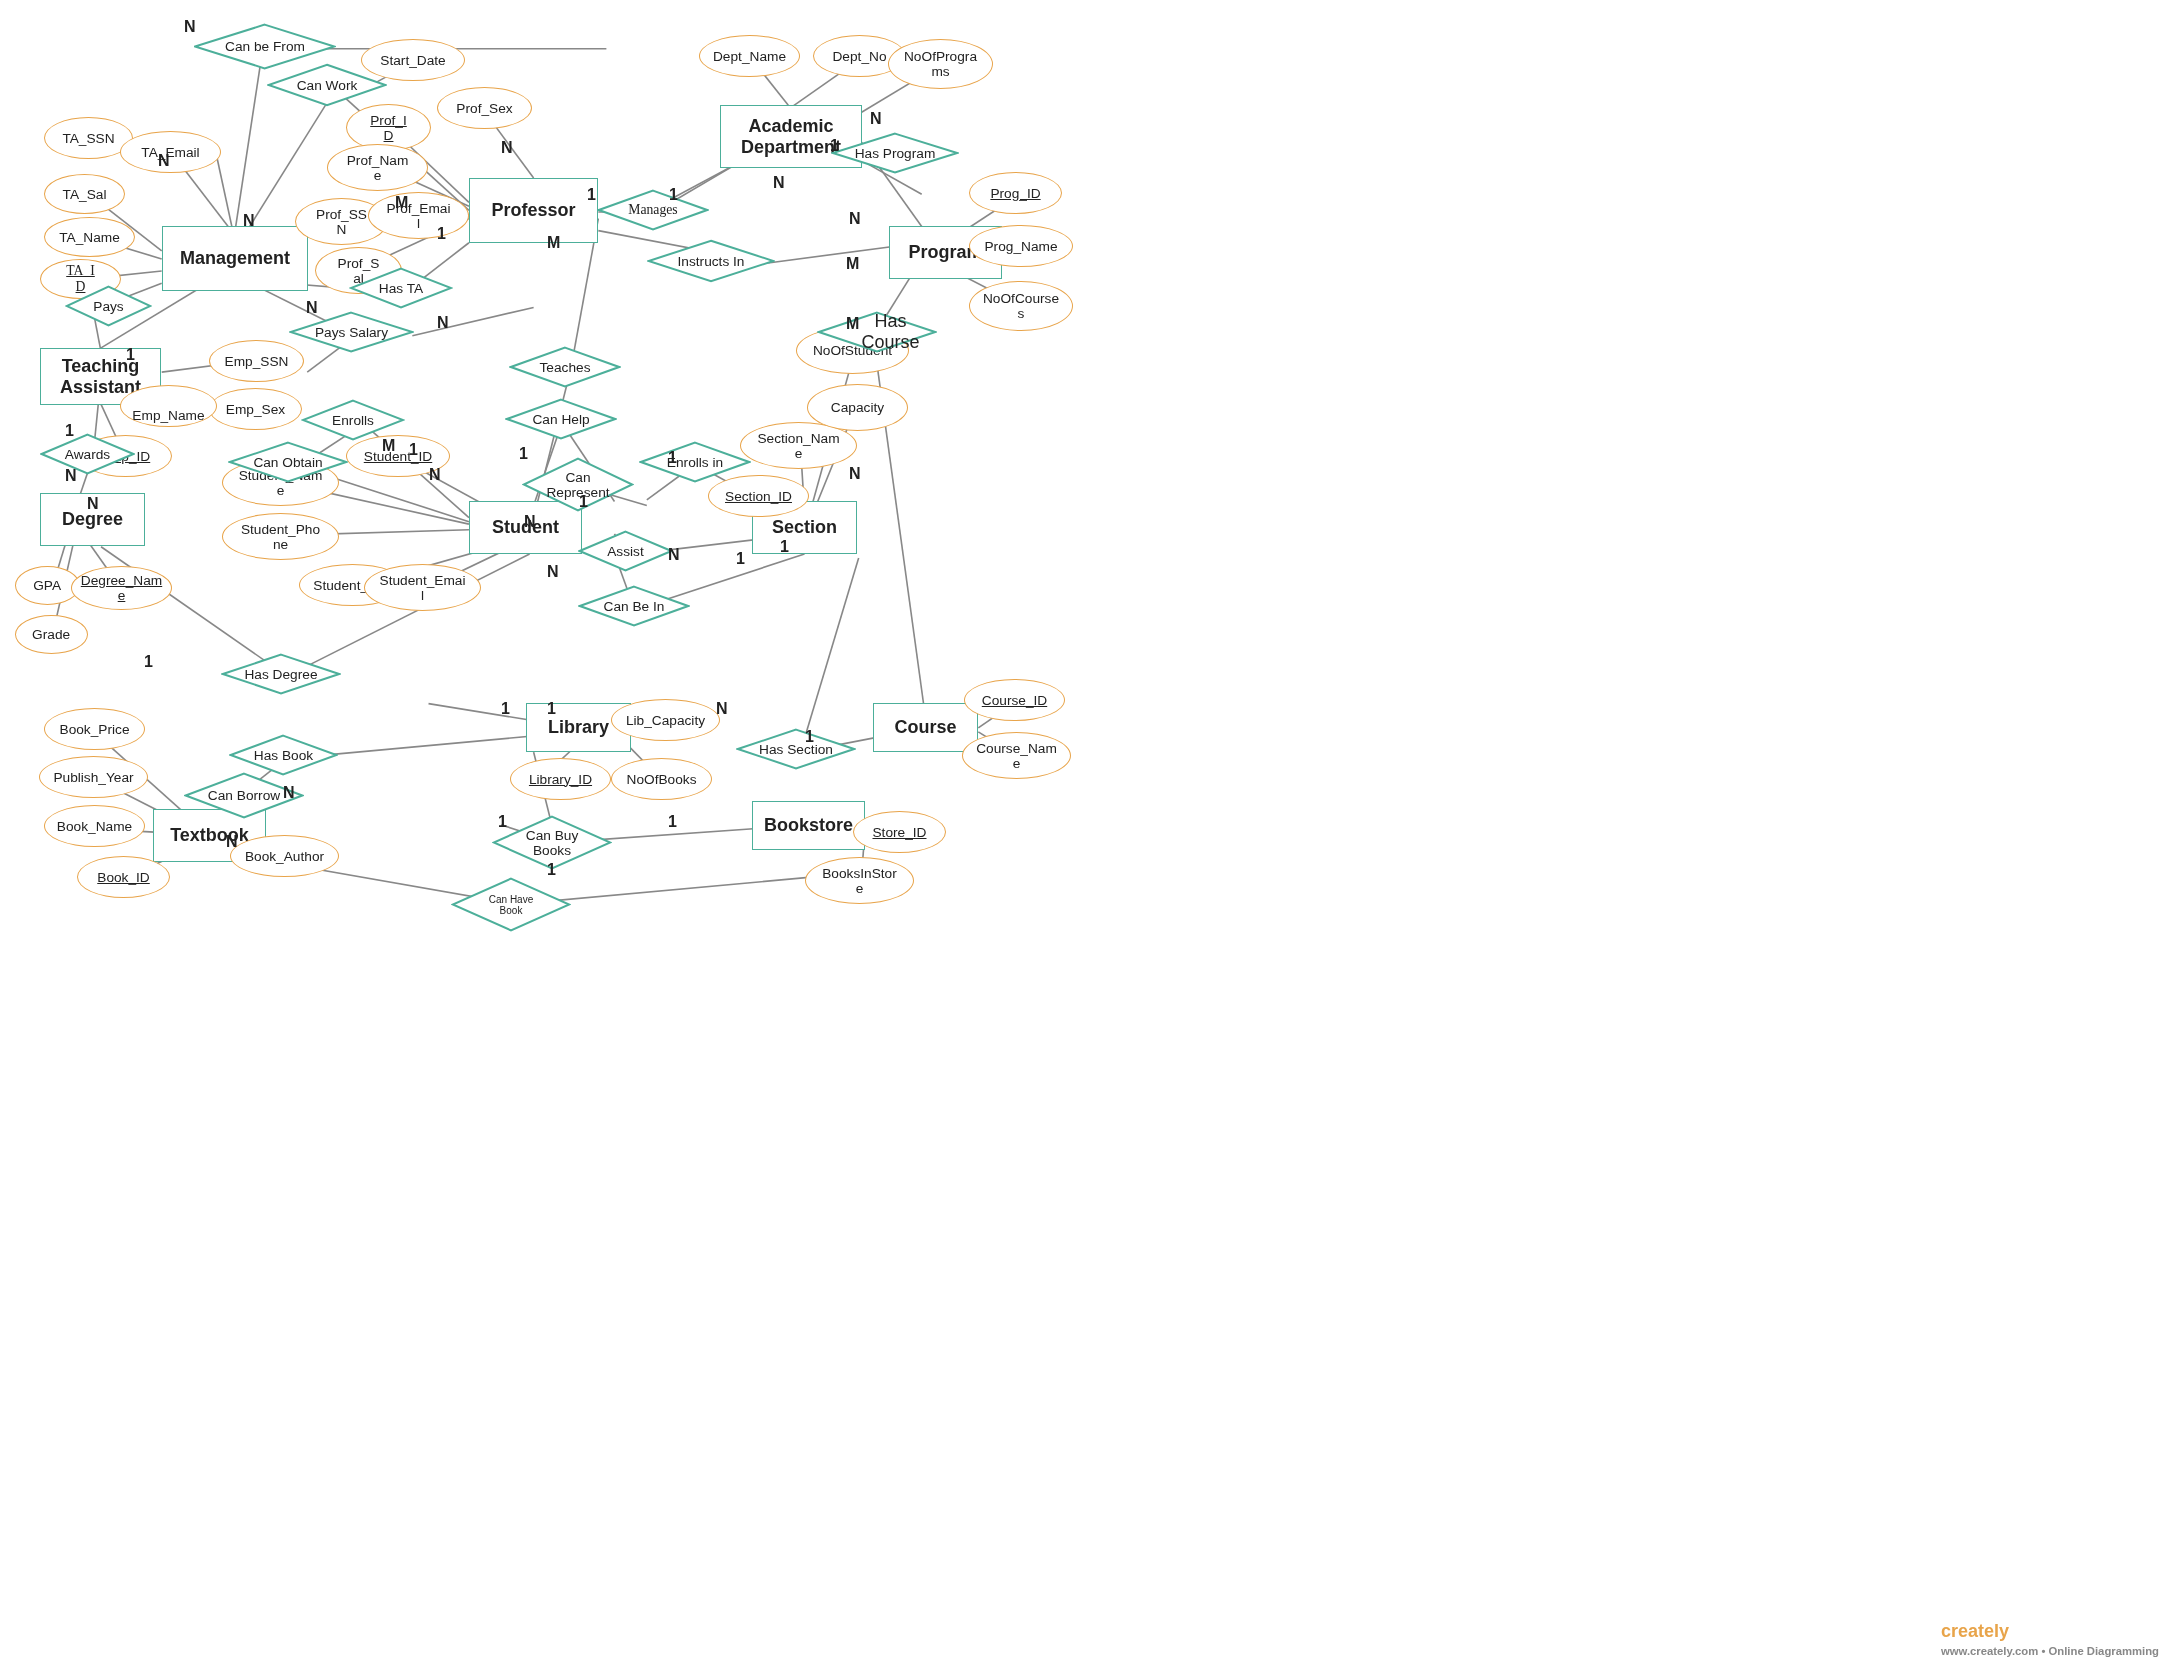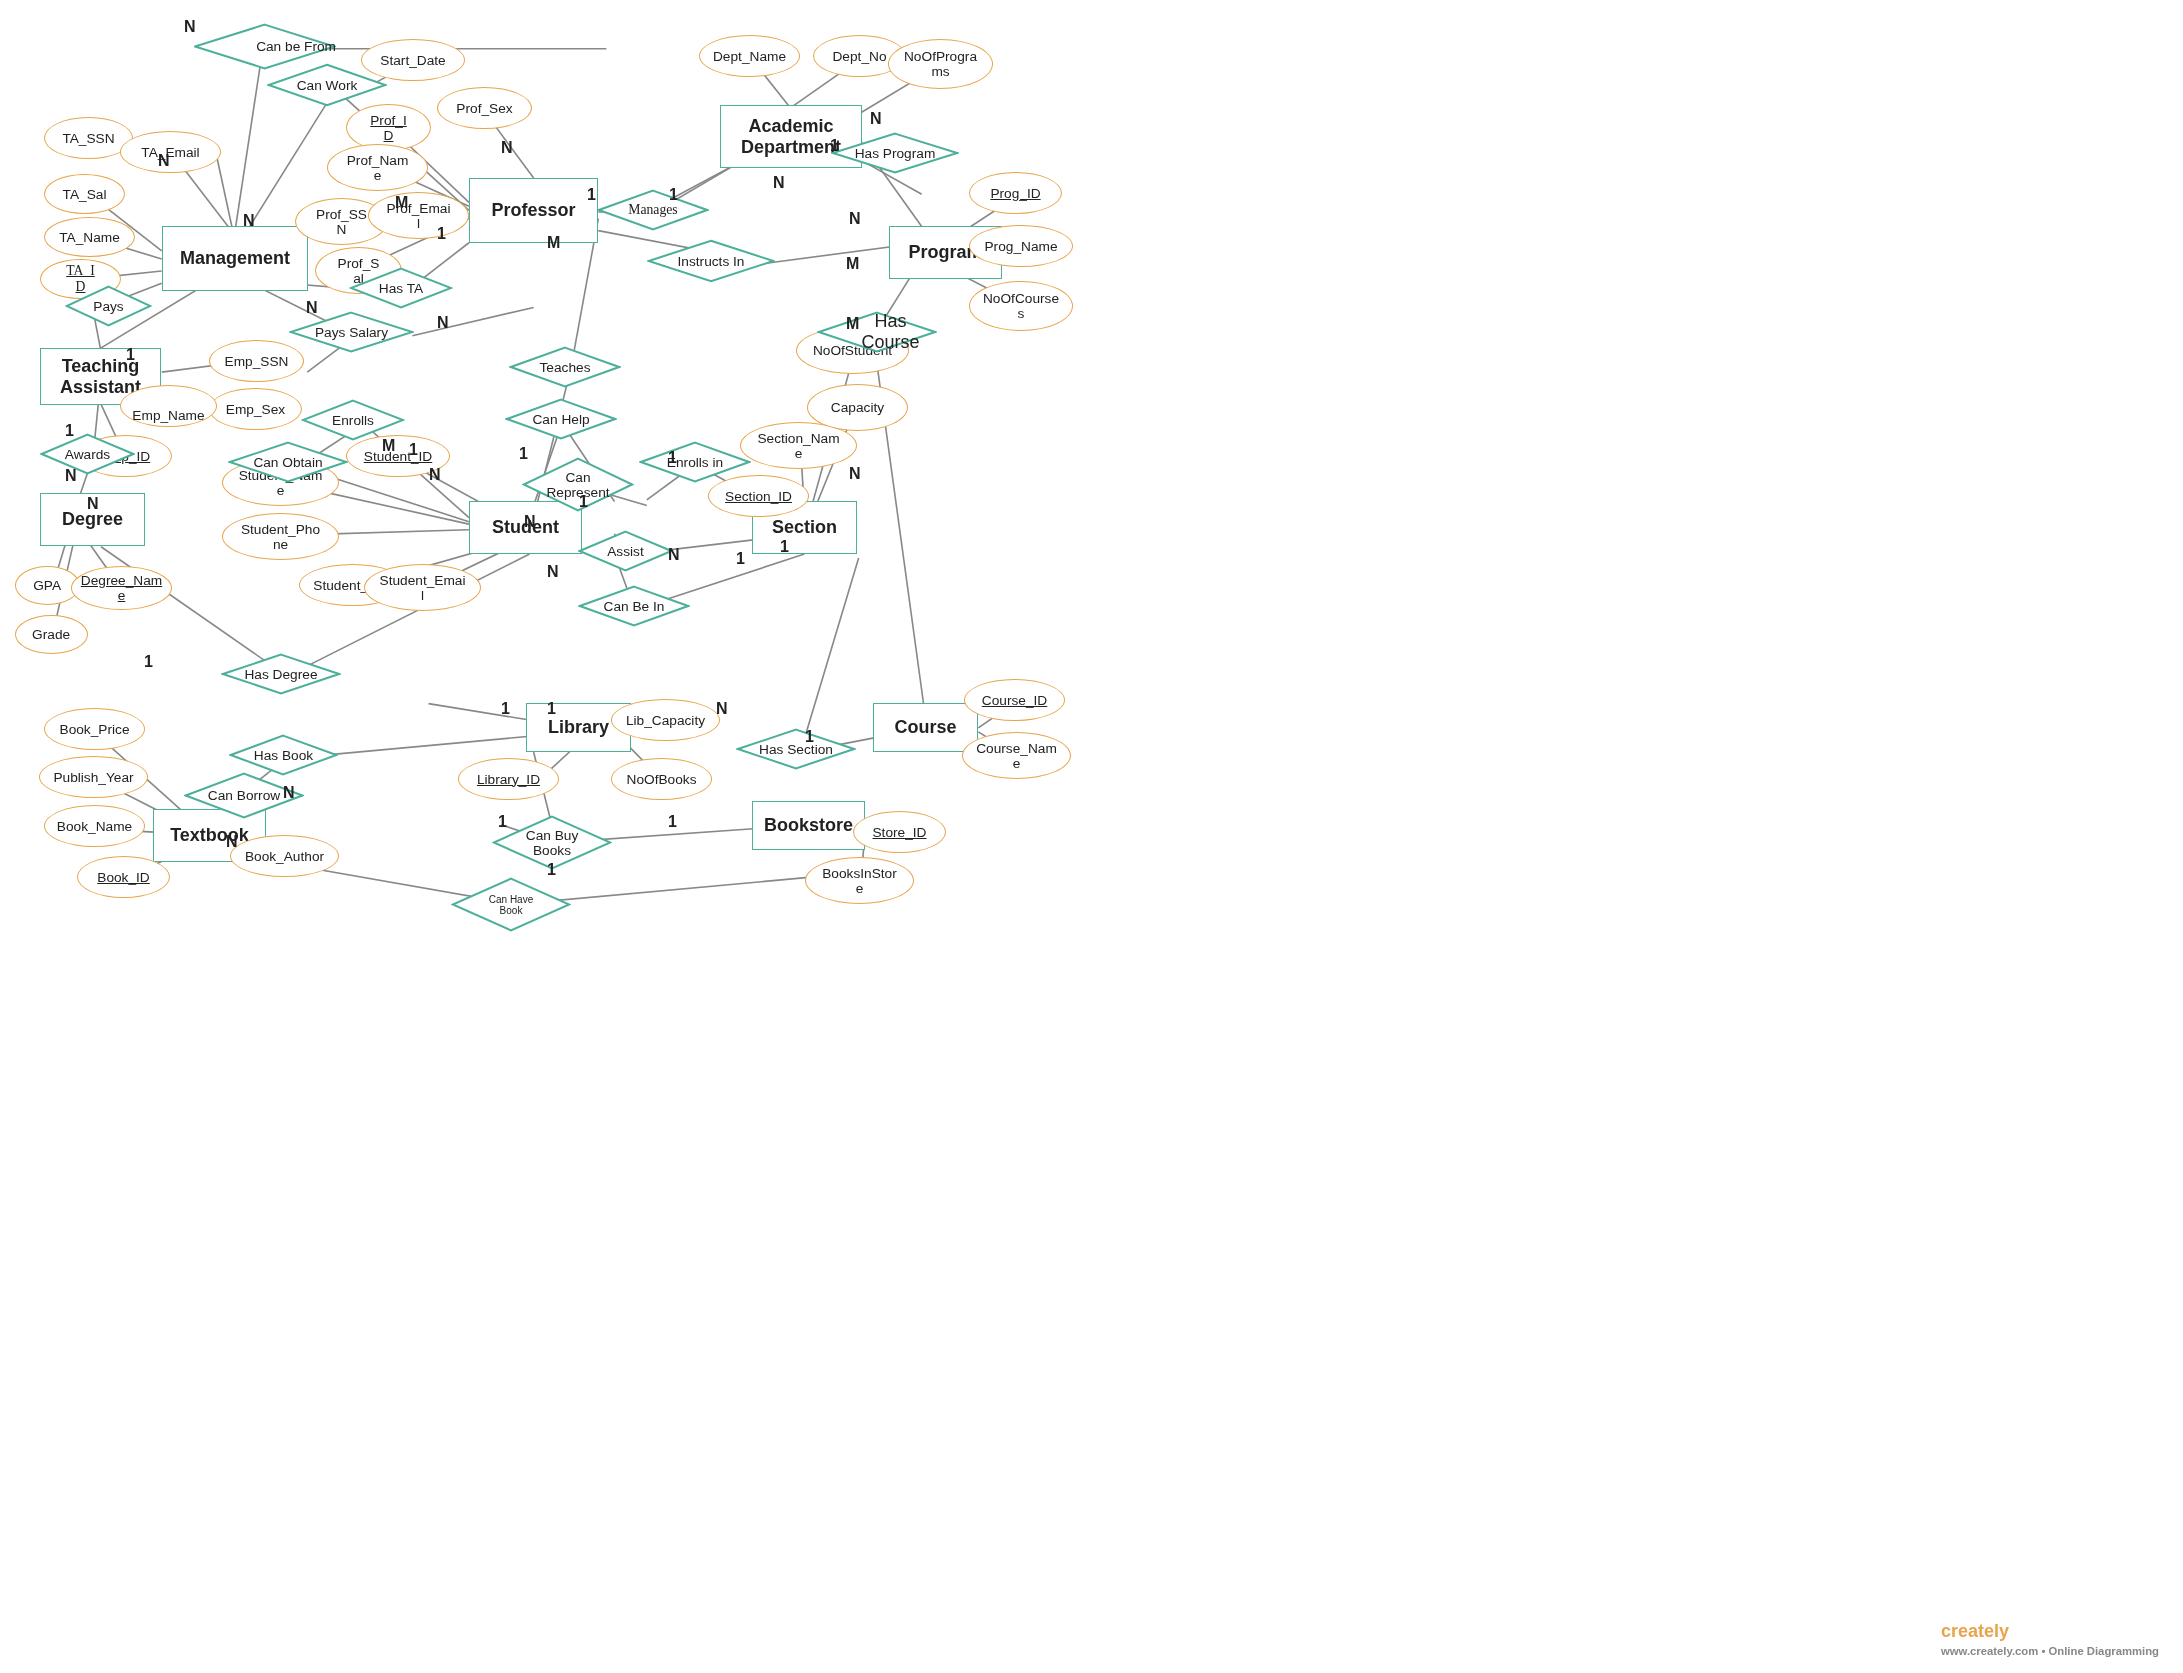--- a/index.html
+++ b/index.html
@@ -362,21 +362,21 @@
   </div>
   <div class="attribute" style="left:740px; top:422px; width:117px; height:47px;">
     <span>Section_Nam<br>e</span>
   </div>
   <div class="attribute" style="left:807px; top:384px; width:101px; height:47px;">
     <span>Capacity</span>
   </div>
   <div class="attribute" style="left:796px; top:327px; width:113px; height:47px;">
     <span>NoOfStudent</span>
   </div>
-  <div class="attribute underline" style="left:458px; top:758px; width:101px; height:42px;">
+  <div class="attribute underline" style="left:510px; top:758px; width:101px; height:42px;">
     <span>Library_ID</span>
   </div>
   <div class="attribute" style="left:611px; top:699px; width:109px; height:42px;">
     <span>Lib_Capacity</span>
   </div>
   <div class="attribute" style="left:611px; top:758px; width:101px; height:42px;">
     <span>NoOfBooks</span>
   </div>
   <div class="attribute" style="left:44px; top:708px; width:101px; height:42px;">
     <span>Book_Price</span>
@@ -399,21 +399,21 @@
   <div class="attribute" style="left:805px; top:857px; width:109px; height:47px;">
     <span>BooksInStor<br>e</span>
   </div>
   <div class="attribute underline" style="left:964px; top:679px; width:101px; height:42px;">
     <span>Course_ID</span>
   </div>
   <div class="attribute" style="left:962px; top:732px; width:109px; height:47px;">
     <span>Course_Nam<br>e</span>
   </div>
 
-  <div class="diamond-shape" style="left:194px; top:22.6px; width:142px; height:47px;justify-content:flex-end;">
+  <div class="diamond-shape" style="left:194px; top:22.6px; width:142px; height:47px;">
     <svg width="142" height="47" viewBox="0 0 175 58">
       <polygon points="87,2 173,29 87,56 1,29" fill="white" stroke="#4caf9a" stroke-width="2.5"></polygon>
     </svg>
     <span style="font-size:13.7px;">Can be From</span>
   </div>
 
   <div class="diamond-shape" style="left:267px; top:63px; width:120px; height:44px;">
     <svg width="120" height="44" viewBox="0 0 148 54">
       <polygon points="74,2 146,27 74,52 2,27" fill="white" stroke="#4caf9a" stroke-width="2.5"></polygon>
     </svg>

